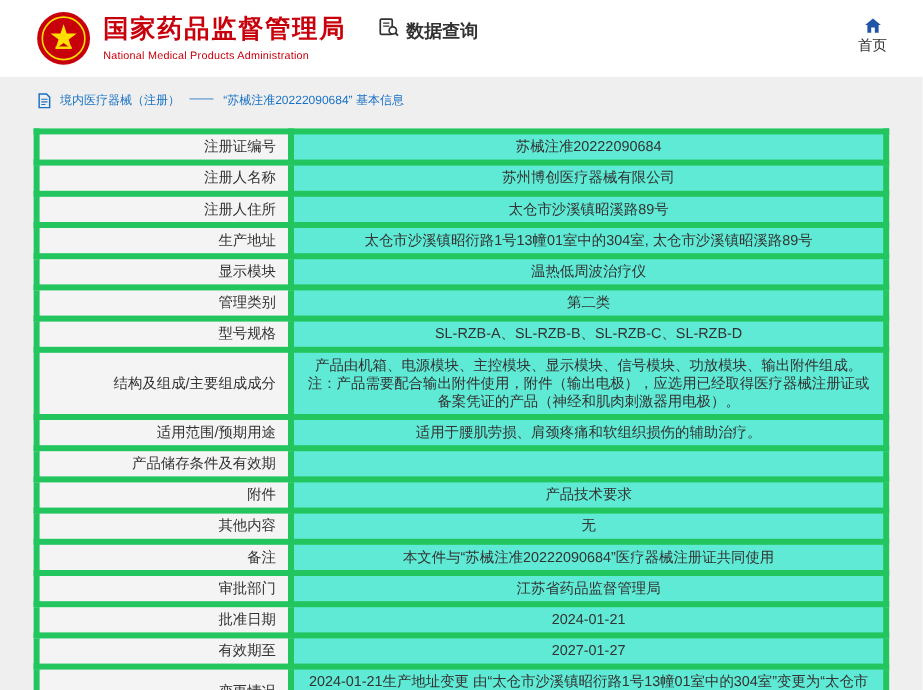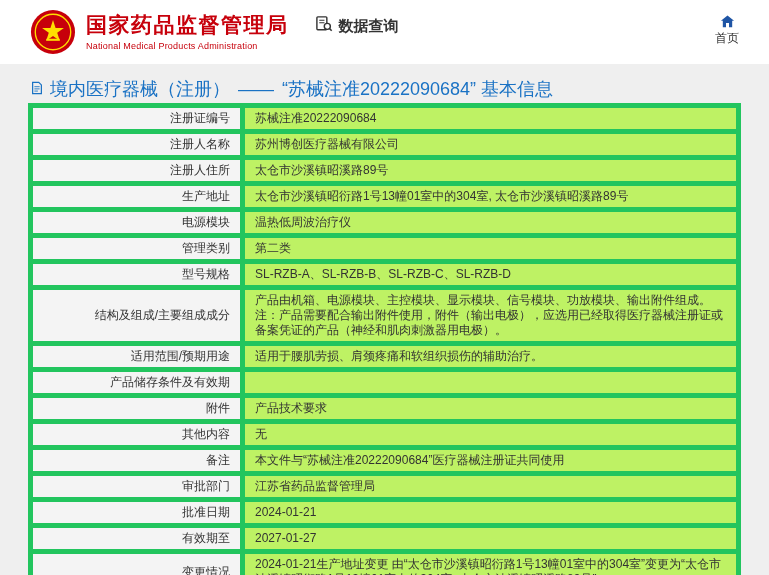--- a/index.html
+++ b/index.html
@@ -32,23 +32,23 @@
   .nav-item { display:flex; flex-direction:column; align-items:center; gap:0; cursor:pointer; }
   .nav-icon { height:16px; display:flex; align-items:center; }
   .nav-label { font-size:12px; color:#333; white-space:nowrap; }
   
   .content {
     background:#efefef;
     min-height:499px;
     padding:13px 28px 10px;
   }
   .breadcrumb {
-    display:flex; align-items:center; gap:6px;
-    font-size:18px; color:#1a72c4;
-    margin-bottom:2px; padding-left:2px;
+    display:flex; align-items:flex-start; gap:6px;
+    font-size:10px; color:#1a72c4;
+    margin-bottom:13px; padding-left:2px;
   }
   .bc-link { color:#1a72c4; text-decoration:none; cursor:pointer; }
   .bc-sep { color:#1a72c4; margin:0 2px; }
   .info-table {
     width:100%;
     border-collapse:collapse;
     background:#fff;
     table-layout:fixed;
   }
   .info-table th, .info-table td {
@@ -58,21 +58,21 @@
     line-height:15px;
     padding:3px 10px;
     vertical-align:middle;
     color:#333;
   }
   .info-table th {
     width:212px;
     background:#f4f4f4;
     text-align:right;
   }
-  .info-table td { text-align:left; background:#bef264; }
+  .info-table td { text-align:center; background:#5eead4; }
   .detail-link { color:#0b6fd7; text-decoration:none; cursor:pointer; }
   .note-icon { margin-right:4px; color:#555; font-size:11px; }
 </style>
 </head>
 <body>
 
 <div class="page">
 
   <header class="topbar">
     <div class="brand">
@@ -140,21 +140,21 @@
           </tr>
           <tr>
             <th>注册人住所</th>
             <td>太仓市沙溪镇昭溪路89号</td>
           </tr>
           <tr>
             <th>生产地址</th>
             <td>太仓市沙溪镇昭衍路1号13幢01室中的304室, 太仓市沙溪镇昭溪路89号</td>
           </tr>
           <tr>
-            <th>电源模块</th>
+            <th>显示模块</th>
             <td>温热低周波治疗仪</td>
           </tr>
           <tr>
             <th>管理类别</th>
             <td>第二类</td>
           </tr>
           <tr>
             <th>型号规格</th>
             <td>SL-RZB-A、SL-RZB-B、SL-RZB-C、SL-RZB-D</td>
           </tr>

